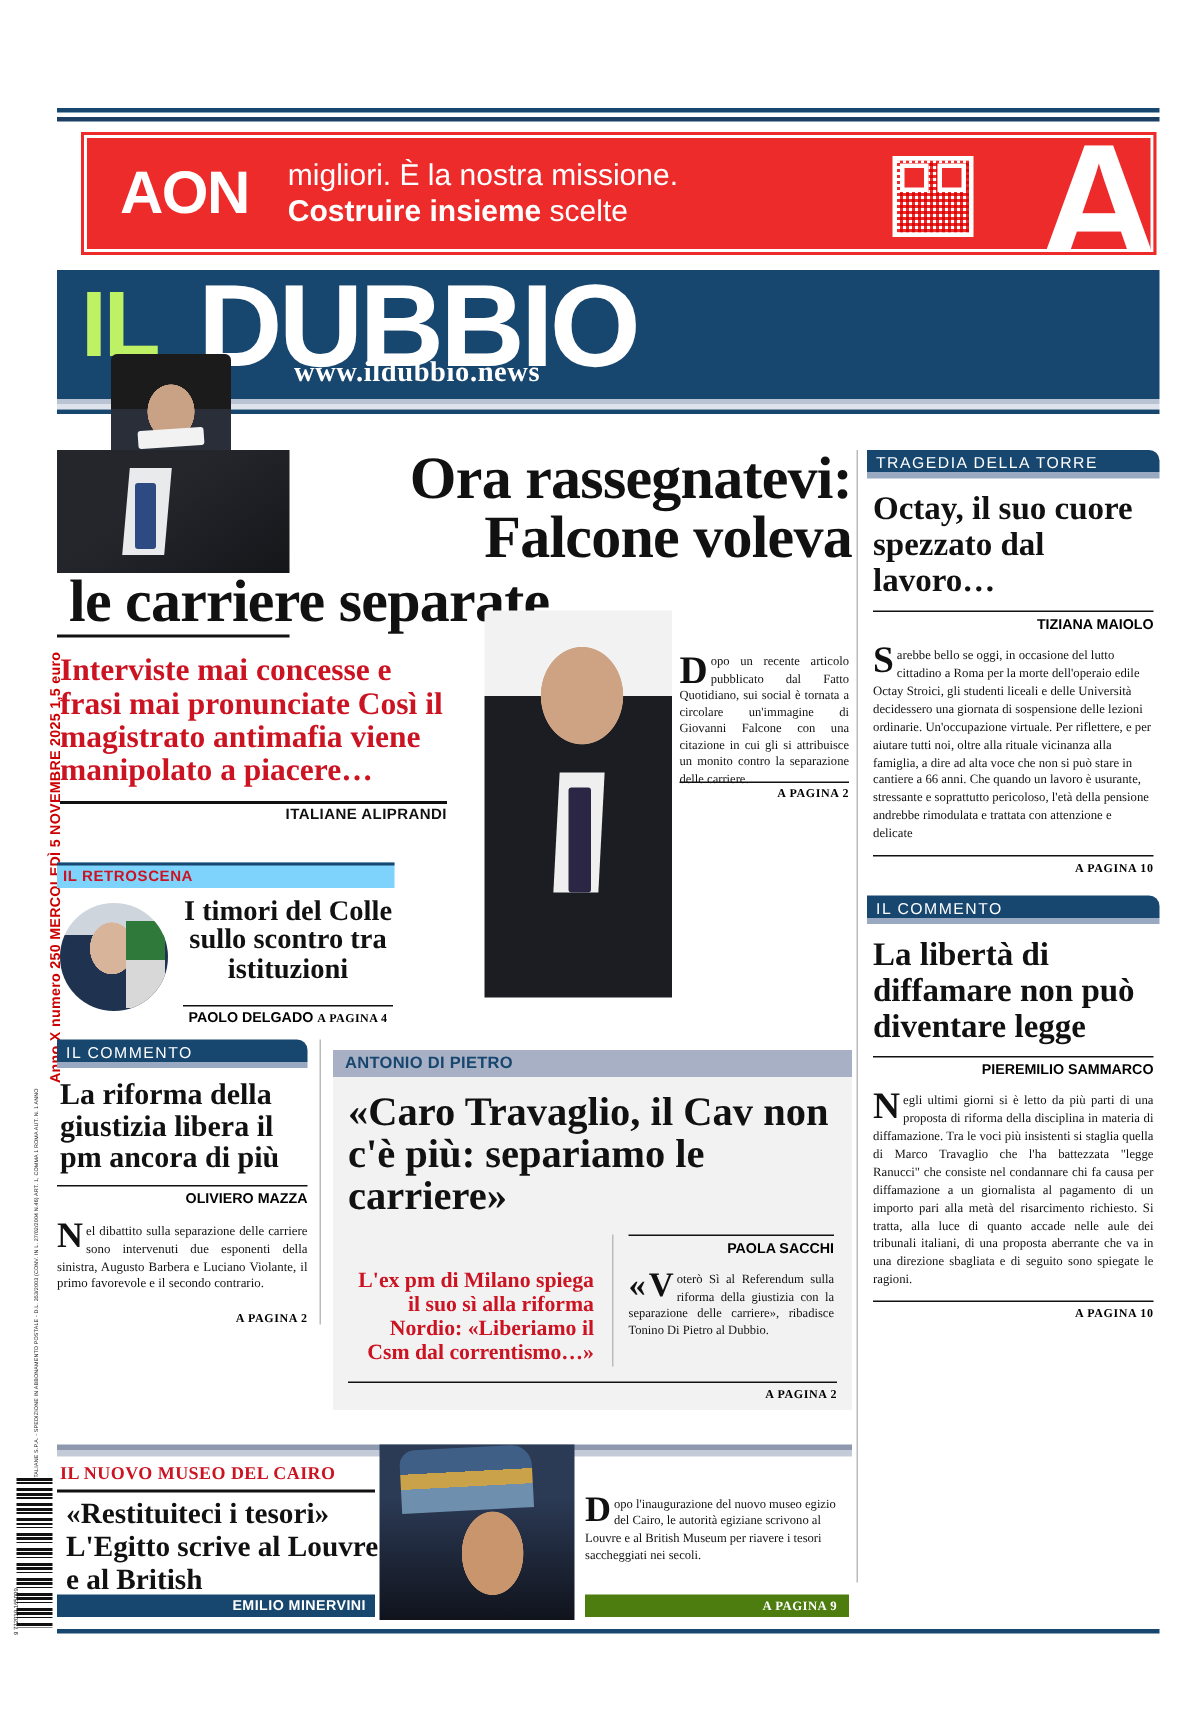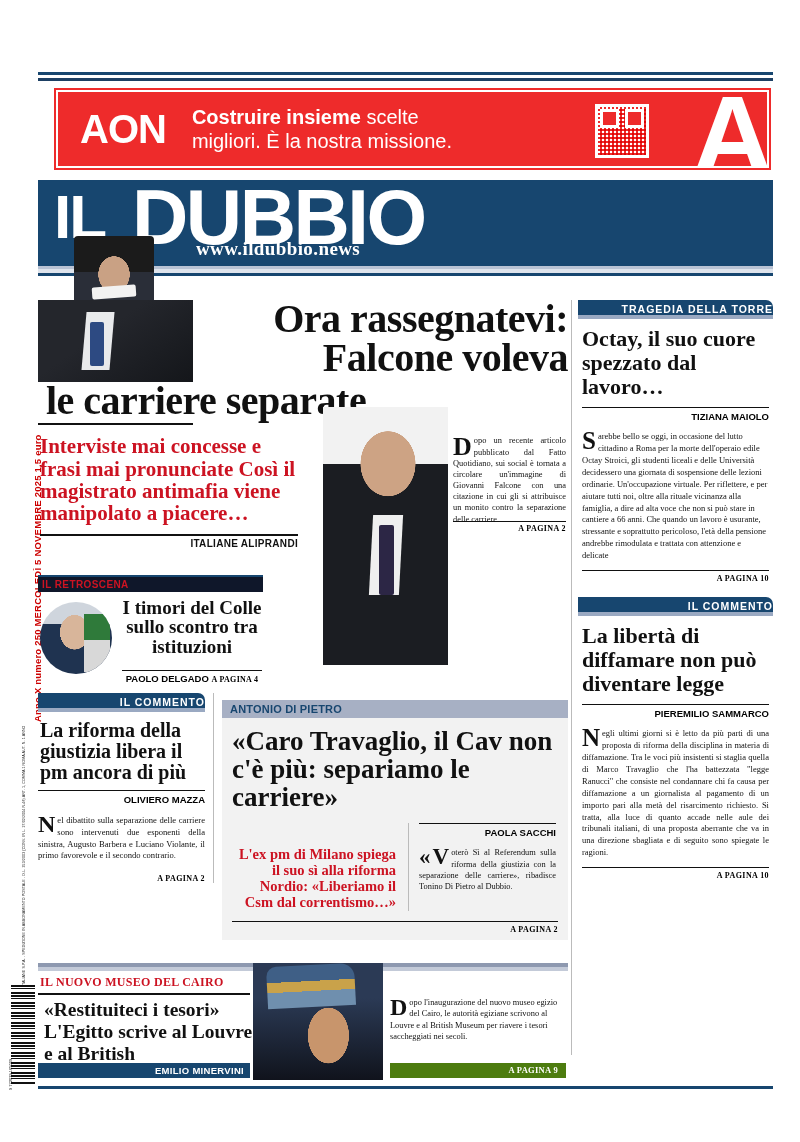--- a/index.html
+++ b/index.html
@@ -94,21 +94,21 @@
 
   
   .masthead {
     position: absolute; left: 38px; top: 180px; width: 735px; height: 86px;
     background: #17466f;
     overflow: hidden;
   }
   .mh-il {
     position: absolute; left: 16px; top: 6px;
     font-family: "Liberation Sans", sans-serif;
-    font-weight: bold; font-size: 62px; color: #ffffff; line-height: 1;
+    font-weight: bold; font-size: 62px; color: #bef264; line-height: 1;
     letter-spacing: -2px;
   }
   .mh-dubbio {
     position: absolute; left: 94px; top: -2px;
     font-family: "Liberation Sans", sans-serif;
     font-weight: bold; font-size: 78px; color: #ffffff; line-height: 1;
     letter-spacing: -2.5px;
   }
   .mh-url {
     position: absolute; left: 158px; top: 58px;
@@ -211,21 +211,21 @@
   .hero-page {
     position: absolute; left: 415px; top: 86px; width: 113px;
     border-top: 1px solid #111; padding-top: 2px; text-align: right;
     font-family: "Liberation Serif", serif; font-weight: bold;
     font-size: 8px; letter-spacing: .4px;
   }
 
   
   .retro { position: absolute; left: 38px; top: 575px; width: 225px; }
   .lab-red {
-    background: #0f172a; border-top: 2px solid #17466f;
+    background: #7dd3fc; border-top: 2px solid #17466f;
     font-family: "Liberation Sans", sans-serif; font-weight: bold;
     font-size: 10px; color: #cc1322; padding: 2px 0 2px 4px;
     letter-spacing: .4px;
   }
   .retro-inner { position: relative; height: 108px; }
   .retro-photo {
     position: absolute; left: 2px; top: 10px; width: 72px; height: 72px;
     border-radius: 50%;
     background:
       radial-gradient(ellipse 22px 26px at 48% 42%, #d8b59a 0 66%, rgba(0,0,0,0) 67%),
@@ -247,23 +247,23 @@
     font-family: "Liberation Sans", sans-serif; font-weight: bold;
     font-size: 9.5px;
   }
   .retro-byline .pg {
     font-family: "Liberation Serif", serif; font-size: 8px; letter-spacing:.3px;
   }
 
   
   .lab-blue {
     background: linear-gradient(to bottom, #17466f 0 78%, #9aa9c2 78% 100%);
-    font-family: "Liberation Sans", sans-serif; font-weight: bold;
+    font-family: "Liberation Sans", sans-serif; font-weight: normal;
     font-size: 10.5px; color: #ffffff; padding: 3px 0 4px 6px;
-    letter-spacing: 1px; border-radius: 0 7px 0 0; text-align: right;
+    letter-spacing: 1px; border-radius: 0 7px 0 0;
   }
   .lab-blue-right { border-radius: 0 7px 0 0; }
   .comment-l {
     position: absolute; left: 38px; top: 693px; width: 176px;
     border-right: 1px solid #bbb; padding-right: 8px;
   }
   .cmt-title {
     font-family: "Liberation Serif", serif; font-weight: bold;
     font-size: 20px; line-height: 1.04; color: #111; padding: 8px 0 0 2px;
   }
@@ -426,22 +426,22 @@
     <div class="barcode"></div>
     <div class="barcode-num">9 772039 165009</div>
   </div>
 
   <div class="top-rule"></div>
 
   <div class="aon-wrap">
     <div class="aon-band">
       <div class="aon-logo">AON</div>
       <div class="aon-claim">
+        <div>migliori. È la nostra missione.</div>
         <div><b>Costruire insieme</b><span class="light"> scelte</span></div>
-        <div>migliori. È la nostra missione.</div>
       </div>
       <div class="aon-qr"></div>
       <div class="aon-bigA">A</div>
     </div>
   </div>
 
   <div class="masthead">
     <div class="mh-il">IL</div>
     <div class="mh-dubbio">DUBBIO</div>
     <div class="mh-url">www.ildubbio.news</div>

